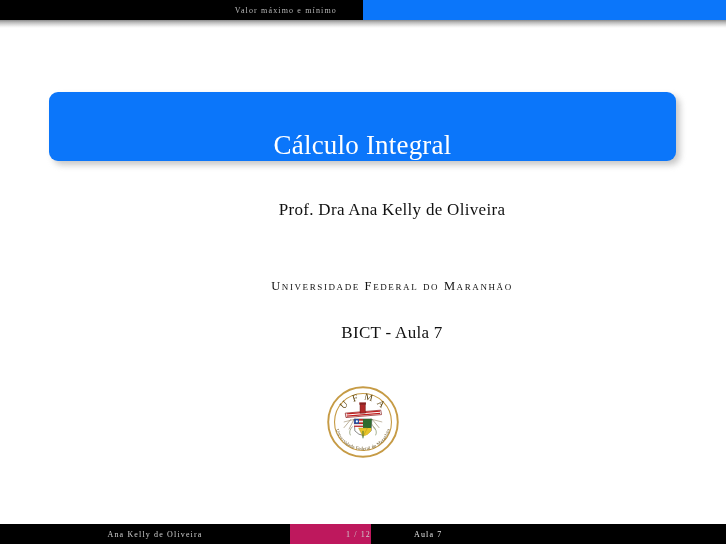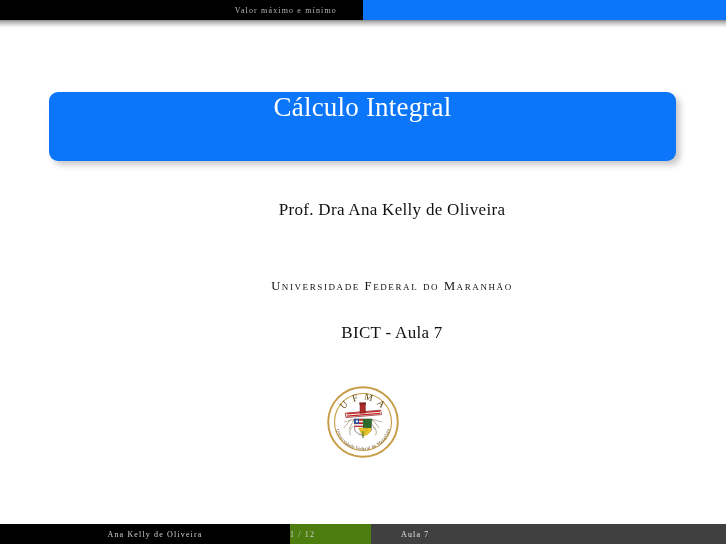--- a/index.html
+++ b/index.html
@@ -74,21 +74,21 @@
     opacity: .55;
   }
   #title-block {
     position: absolute;
     left: 0; top: 0;
     width: 627px;
     height: 69px;
     border-radius: 9px;
     background: #0B76FA;
     display: flex;
-    align-items: flex-start;
+    align-items: flex-end;
     justify-content: center;
   }
   #title-text {
     color: #ffffff;
     font-size: 27px;
     letter-spacing: .2px;
     white-space: nowrap;
   }
 
   
@@ -151,28 +151,28 @@
     white-space: nowrap;
   }
   #foot-author {
     width: 290px;
     background: #000000;
     justify-content: center;
     padding-left: 20px;
   }
   #foot-page {
     width: 81px;
-    background: #4d7c0f;
-    justify-content: flex-start;
+    background: #be185d;
+    justify-content: flex-end;
   }
   #foot-subject {
     width: 355px;
-    background: #404040;
+    background: #000000;
     justify-content: flex-start;
-    padding-left: 30px;
+    padding-left: 43px;
   }
   .foot-text {
     color: #cfcfcf;
     font-size: 8px;
     letter-spacing: 1.15px;
   }
   #foot-subject .foot-text { color: #e2e2e2; }
 </style>
 </head>
 <body>

